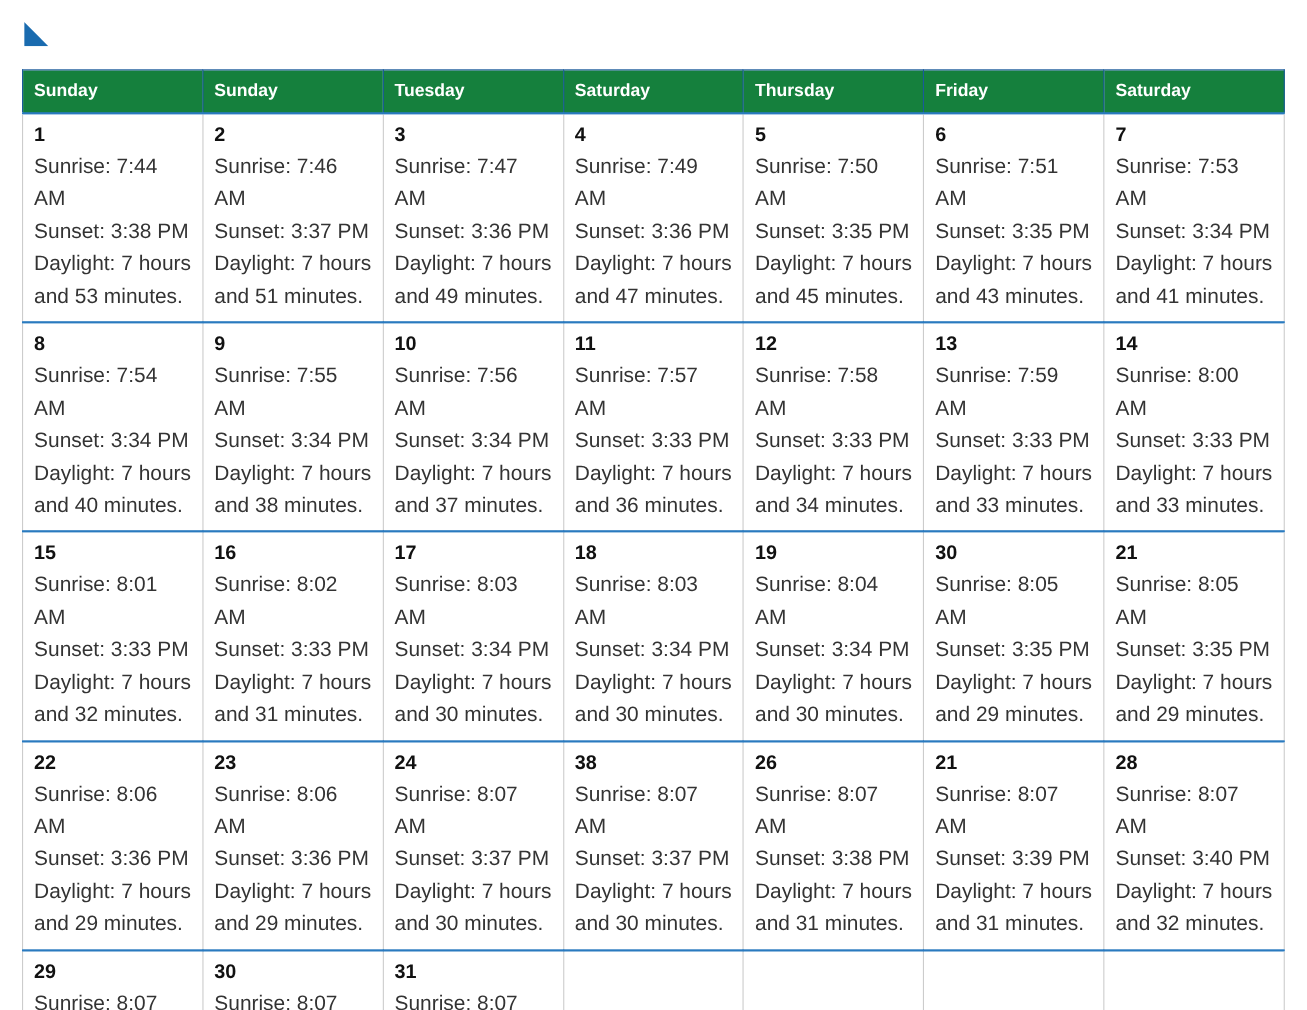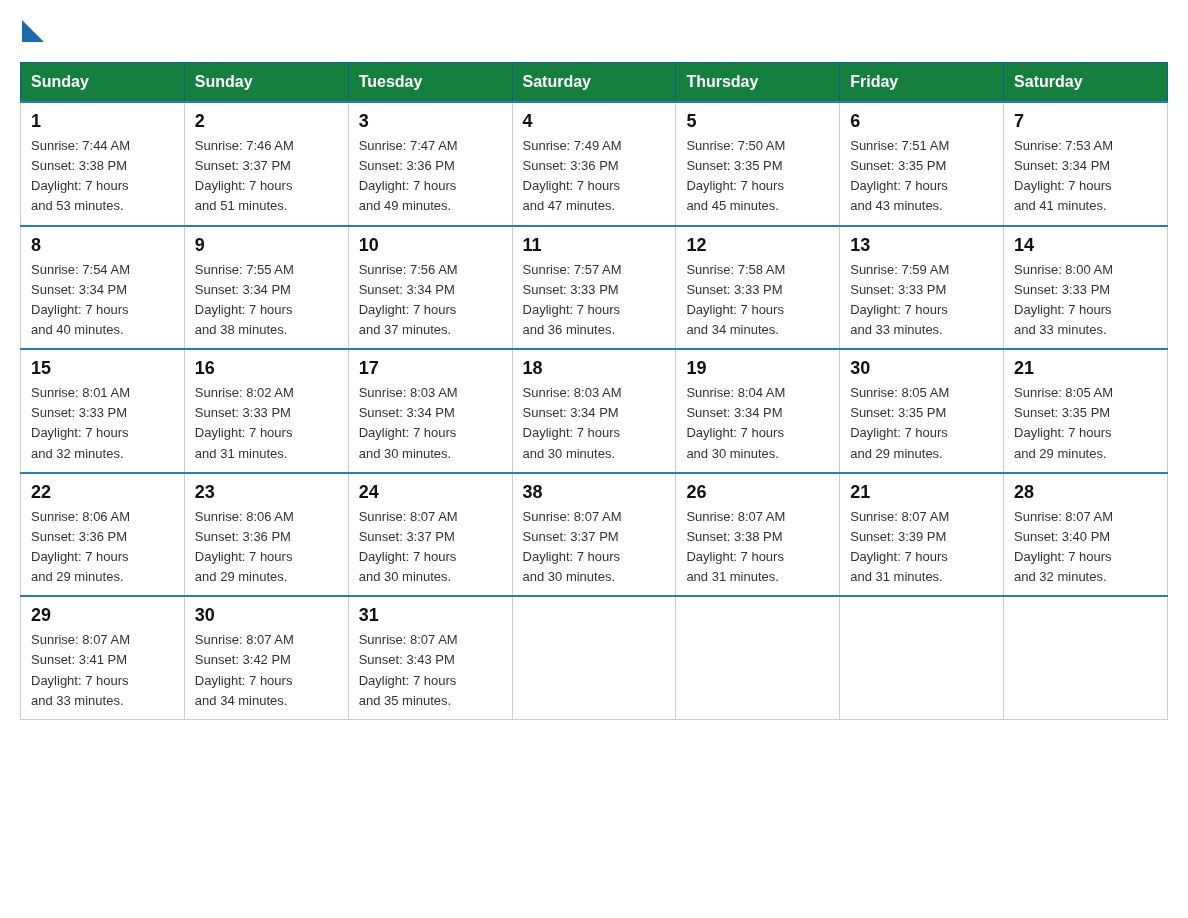--- a/index.html
+++ b/index.html
@@ -59,21 +59,21 @@
     tbody tr {
       border-top: 2px solid #2a7abf;
     }
     .day-num {
       font-size: 18px;
       font-weight: bold;
       color: #111;
       margin-bottom: 4px;
     }
     .day-info {
-      font-size: 13px;
+      font-size: 19px;
       color: #333;
       line-height: 1.55;
     }
     .empty-cell {
       background: #fff;
     }
     .logo-row {
       display: flex;
       align-items: center;
     }

